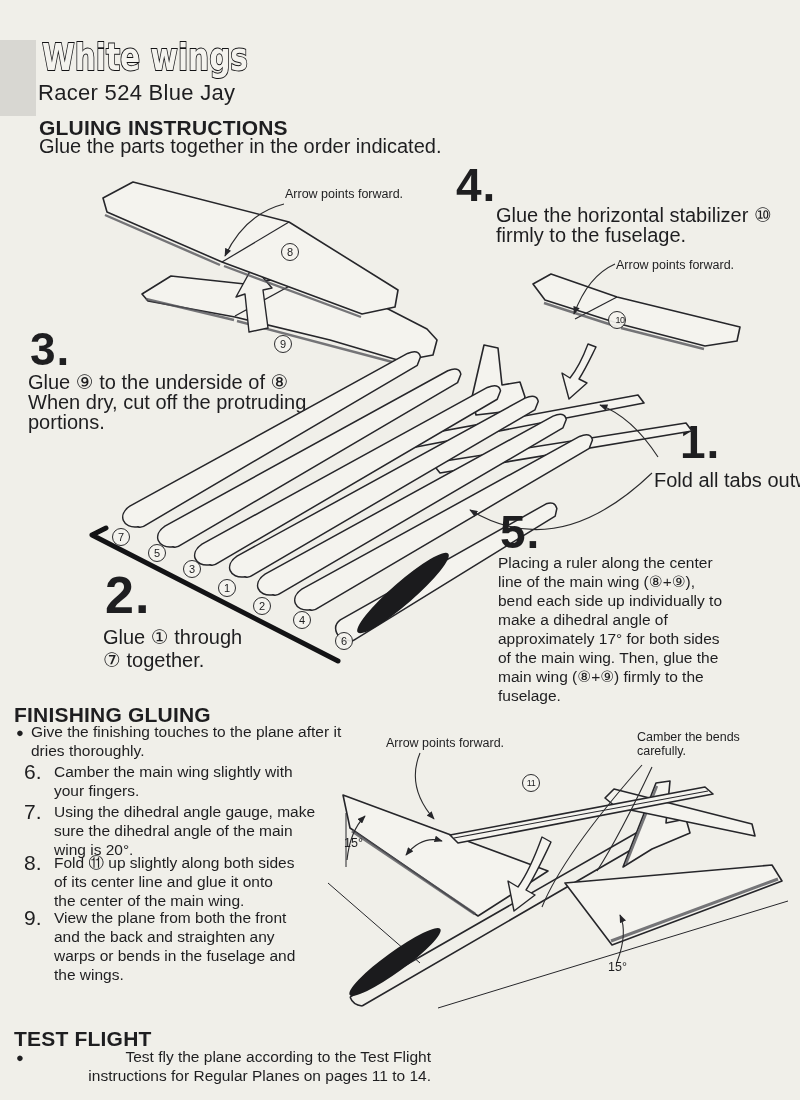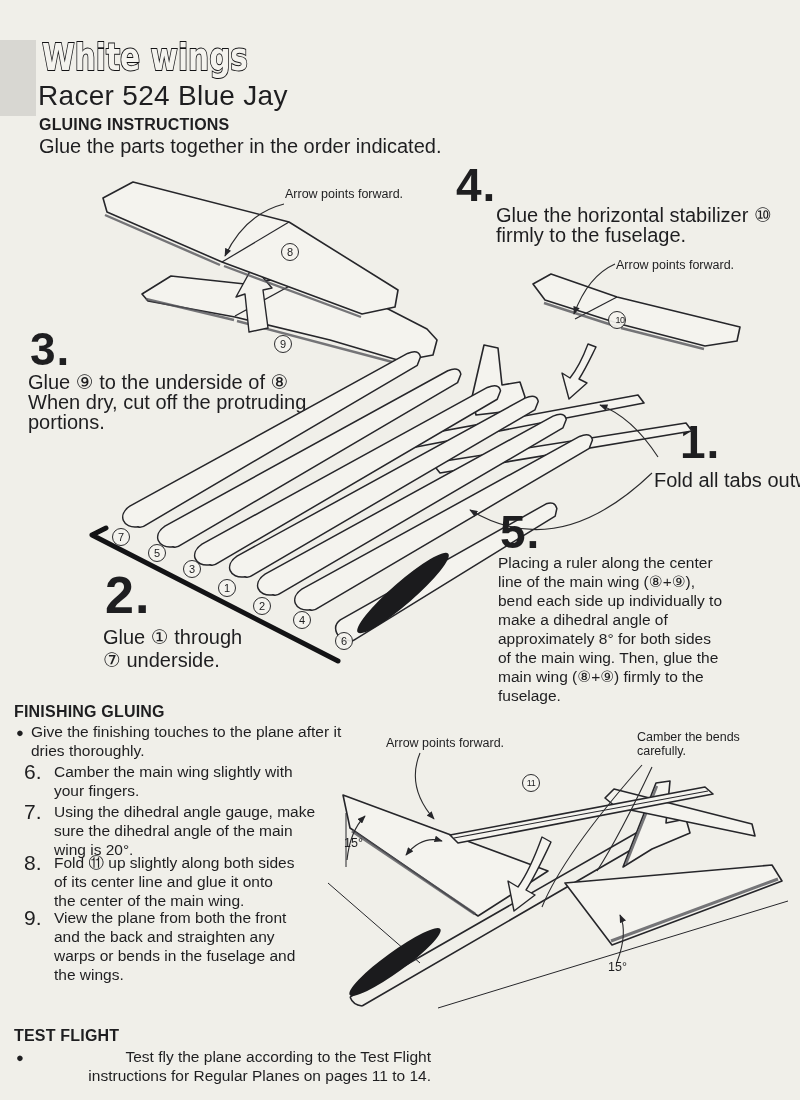--- a/index.html
+++ b/index.html
@@ -5,21 +5,21 @@
   html,body{margin:0;padding:0;background:#888;}
   #page{
     position:relative; width:800px; height:1100px; margin:0 auto;
     background:#f0efe9; overflow:hidden;
     font-family:"Liberation Sans","DejaVu Sans",sans-serif;
     color:#1e1e20;
   }
   .abs{position:absolute;}
   .bodytext{font-size:20px; line-height:20px; white-space:pre-line;}
   .smalltext{font-size:15.5px; line-height:19px; white-space:pre-line;}
-  .heading{font-size:16px; font-weight:bold; letter-spacing:.2px;}
+  .heading{font-size:21px; font-weight:bold; letter-spacing:.2px;}
   .bignum{font-size:46px; font-weight:bold; letter-spacing:1px;}
   .diaglabel{font-size:12.5px; white-space:pre-line;}
   .anglelabel{font-size:12.5px;}
   .itemnum{font-size:21px; font-weight:500;}
   .bullet{font-size:13px;}
   .cn{
     position:absolute; width:18px; height:18px; box-sizing:border-box;
     border:1.4px solid #2c2c2e; border-radius:50%;
     display:flex; align-items:center; justify-content:center;
     font-size:11px; background:rgba(244,243,238,.92); color:#1c1c1e;
@@ -34,21 +34,21 @@
 </head>
 <body>
 
 <div id="page">
 
   <div class="abs" style="left:0;top:40px;width:36px;height:76px;background:#d8d7d2;"></div>
 
   <svg class="abs" style="left:38px;top:28px;" width="222" height="54" viewBox="0 0 222 54">
     <text x="4" y="42" font-family="DejaVu Sans, sans-serif" font-size="38" font-weight="bold" textLength="206" lengthAdjust="spacingAndGlyphs" fill="#f4f3ee" stroke="#141416" stroke-width="1.9" paint-order="stroke">White wings</text>
   </svg>
-  <div class="abs" style="left:38px;top:80px;font-size:28px;font-weight:500;letter-spacing:.3px;">Racer 524 Blue Jay</div>
+  <div class="abs" style="left:38px;top:80px;font-size:22px;font-weight:500;letter-spacing:.3px;">Racer 524 Blue Jay</div>
   <div class="abs heading" style="left:39px;top:116px;">GLUING INSTRUCTIONS</div>
   <div class="abs bodytext" style="left:39px;top:136px;">Glue the parts together in the order indicated.</div>
 
   <svg class="abs" style="left:85px;top:168px;" width="370" height="250" viewBox="0 0 370 250">
     <defs>
       <marker id="ah1" viewBox="0 0 10 8" refX="9" refY="4" markerWidth="8" markerHeight="6" orient="auto">
         <path d="M0,0 L10,4 L0,8 Z" fill="#26262a"></path>
       </marker>
     </defs>
 
@@ -146,28 +146,28 @@
     </div>
   <div class="cn" style="left:293px;top:611px;">
     <span>4</span>
     </div>
   <div class="cn" style="left:335px;top:632px;">
     <span>6</span>
     </div>
 
   <div class="abs bignum" style="left:105px;top:565px;font-size:52px;">2.</div>
   <div class="abs bodytext" style="left:103px;top:626px;width:160px;line-height:23px;">Glue ① through
-⑦ underside.</div>
+⑦ together.</div>
 
   <div class="abs bignum" style="left:500px;top:505px;">5.</div>
   <div class="abs smalltext" style="left:498px;top:553px;width:300px;">Placing a ruler along the center
 line of the main wing (⑧+⑨),
 bend each side up individually to
 make a dihedral angle of
-approximately 8° for both sides
+approximately 17° for both sides
 of the main wing. Then, glue the
 main wing (⑧+⑨) firmly to the
 fuselage.</div>
 
   <div class="abs heading" style="left:14px;top:703px;">FINISHING GLUING</div>
   <div class="abs bullet" style="left:16px;top:725px;">●</div>
   <div class="abs smalltext" style="left:31px;top:722px;width:360px;">Give the finishing touches to the plane after it
 dries thoroughly.</div>
 
   <div class="abs itemnum" style="left:24px;top:760px;">6.</div>

